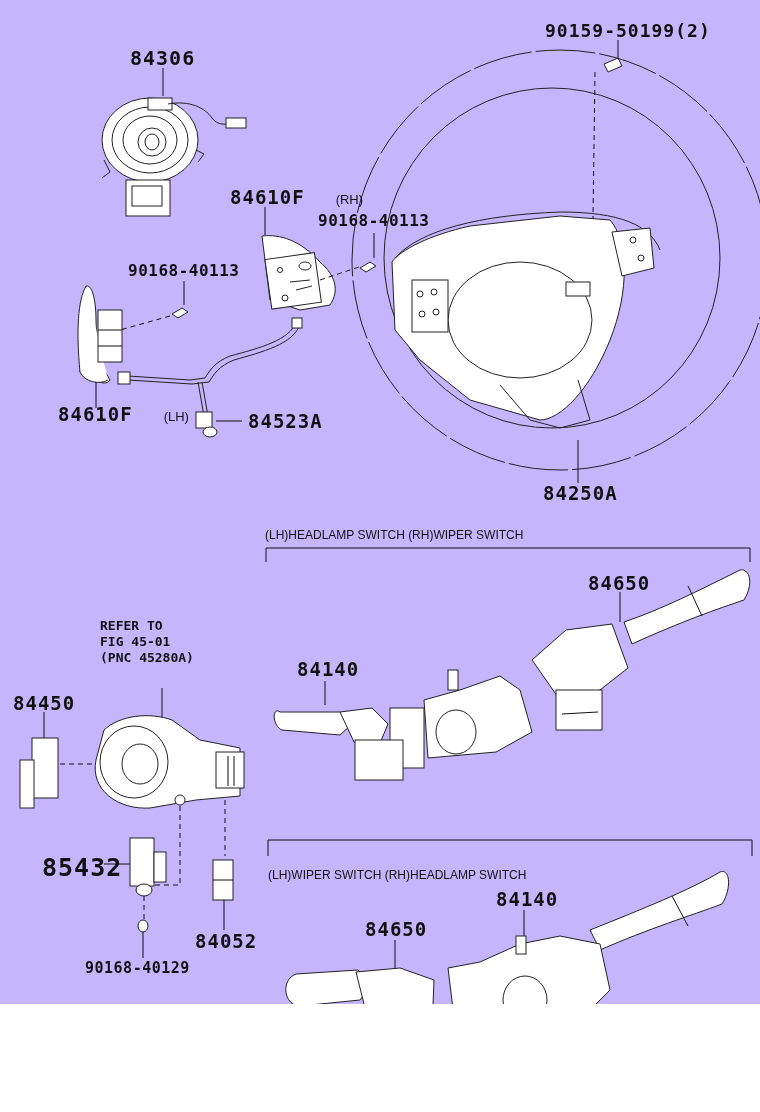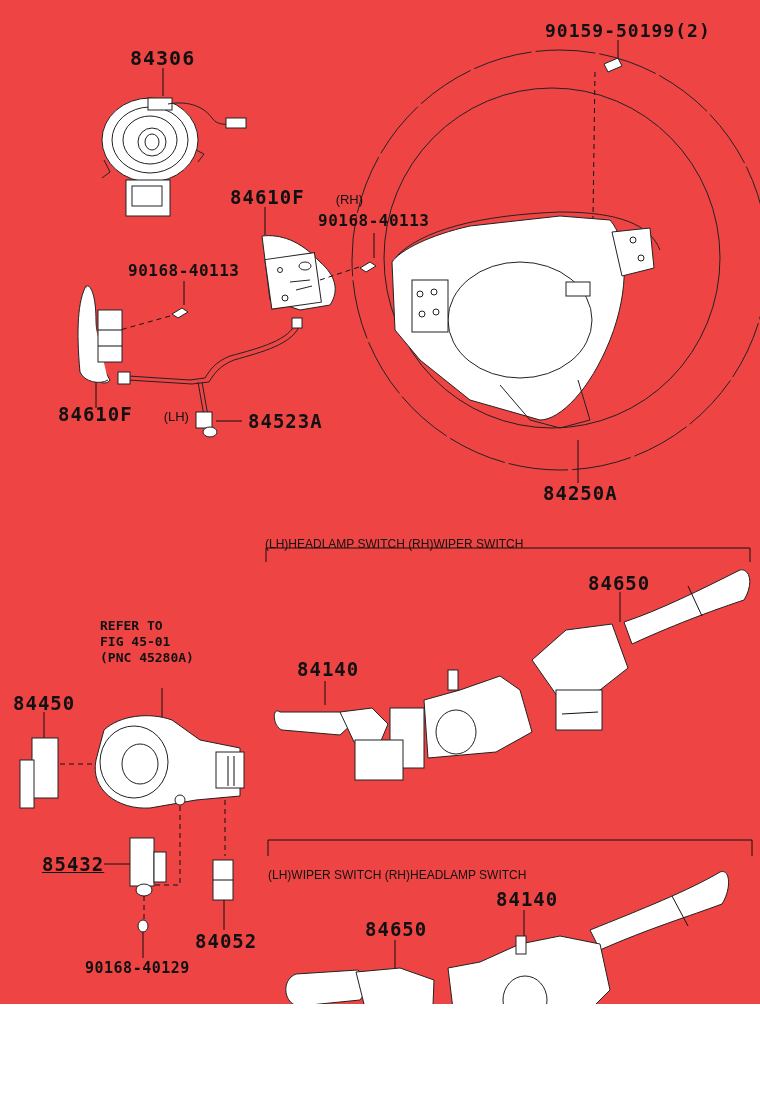--- a/index.html
+++ b/index.html
@@ -1,16 +1,16 @@
 <!DOCTYPE html>
 <html><head>
 <meta charset="utf-8">
 <style>
   html, body { margin:0; padding:0; background:#ffffff; }
-  #stage { position:relative; width:760px; height:1004px; background:#ef4444; overflow:hidden; }
+  #stage { position:relative; width:760px; height:1004px; background:#c4b5fd; overflow:hidden; }
   svg#art { position:absolute; left:0; top:0; }
   .lbl { position:absolute; font-family:"DejaVu Sans Mono","Liberation Mono",monospace; font-weight:bold; color:#111111; white-space:nowrap; line-height:1; }
   .pn { font-size:18px; letter-spacing:1px; }
   .pn-sm { font-size:14px; letter-spacing:0.5px; }
   .suffix { font-family:"Liberation Sans",sans-serif; font-weight:normal; font-size:13px; letter-spacing:0;margin-left:31px; }
   .sect { position:absolute; font-family:"Liberation Sans",sans-serif; font-size:12px; color:#111111; white-space:nowrap; }
   .ref { font-size:13px; line-height:16px; }
   .code { position:absolute; font-family:Liberation Mono, monospace; font-size:19px; color:#111111;text-align:center; }
   .ln { stroke:#111; stroke-width:1; fill:none; }
   .dash { stroke:#111; stroke-width:1; fill:none; stroke-dasharray:5 4; }
@@ -202,37 +202,37 @@
   <div class="lbl pn-sm" style="left:128px; top:263px; font-size:16px;">90168-40113</div>
 
   <div class="lbl pn" style="left:58px; top:405px; font-size:19px;">
     <span>84610F</span><span class="suffix">(LH)</span>
   </div>
 
   <div class="lbl pn" style="left:248px; top:412px; font-size:19px;">84523A</div>
 
   <div class="lbl pn" style="left:543px; top:484px; font-size:19px;">84250A</div>
 
-  <div class="sect" style="left:265px; top:528px;margin-top:9px;">(LH)HEADLAMP SWITCH (RH)WIPER SWITCH</div>
+  <div class="sect" style="left:265px; top:528px;">(LH)HEADLAMP SWITCH (RH)WIPER SWITCH</div>
 
   <div class="lbl pn" style="left:588px; top:574px; font-size:19px;">84650</div>
 
   <div class="lbl ref" style="left:100px; top:618px;">
     <div>REFER TO</div>
     <div>FIG 45-01</div>
     <div>(PNC 45280A)</div>
   </div>
 
   <div class="lbl pn" style="left:297px; top:660px; font-size:19px;">84140</div>
 
   <div class="lbl pn" style="left:13px; top:694px; font-size:19px;">84450</div>
 
   <div class="sect" style="left:268px; top:821px;margin-top:47px;">(LH)WIPER SWITCH (RH)HEADLAMP SWITCH</div>
 
-  <div class="lbl pn" style="left:42px; top:855px; font-size:19px;text-decoration:underline;">85432</div>
+  <div class="lbl pn" style="left:42px; top:855px; font-size:25px;">85432</div>
 
   <div class="lbl pn" style="left:496px; top:890px; font-size:19px;">84140</div>
 
   <div class="lbl pn" style="left:365px; top:920px; font-size:19px;">84650</div>
 
   <div class="lbl pn" style="left:195px; top:932px; font-size:19px;">84052</div>
 
   <div class="lbl pn-sm" style="left:85px; top:961px; font-size:15px;">90168-40129</div>
 
   <div class="code" style="left:682px; top:1080px;">84B879A</div>

